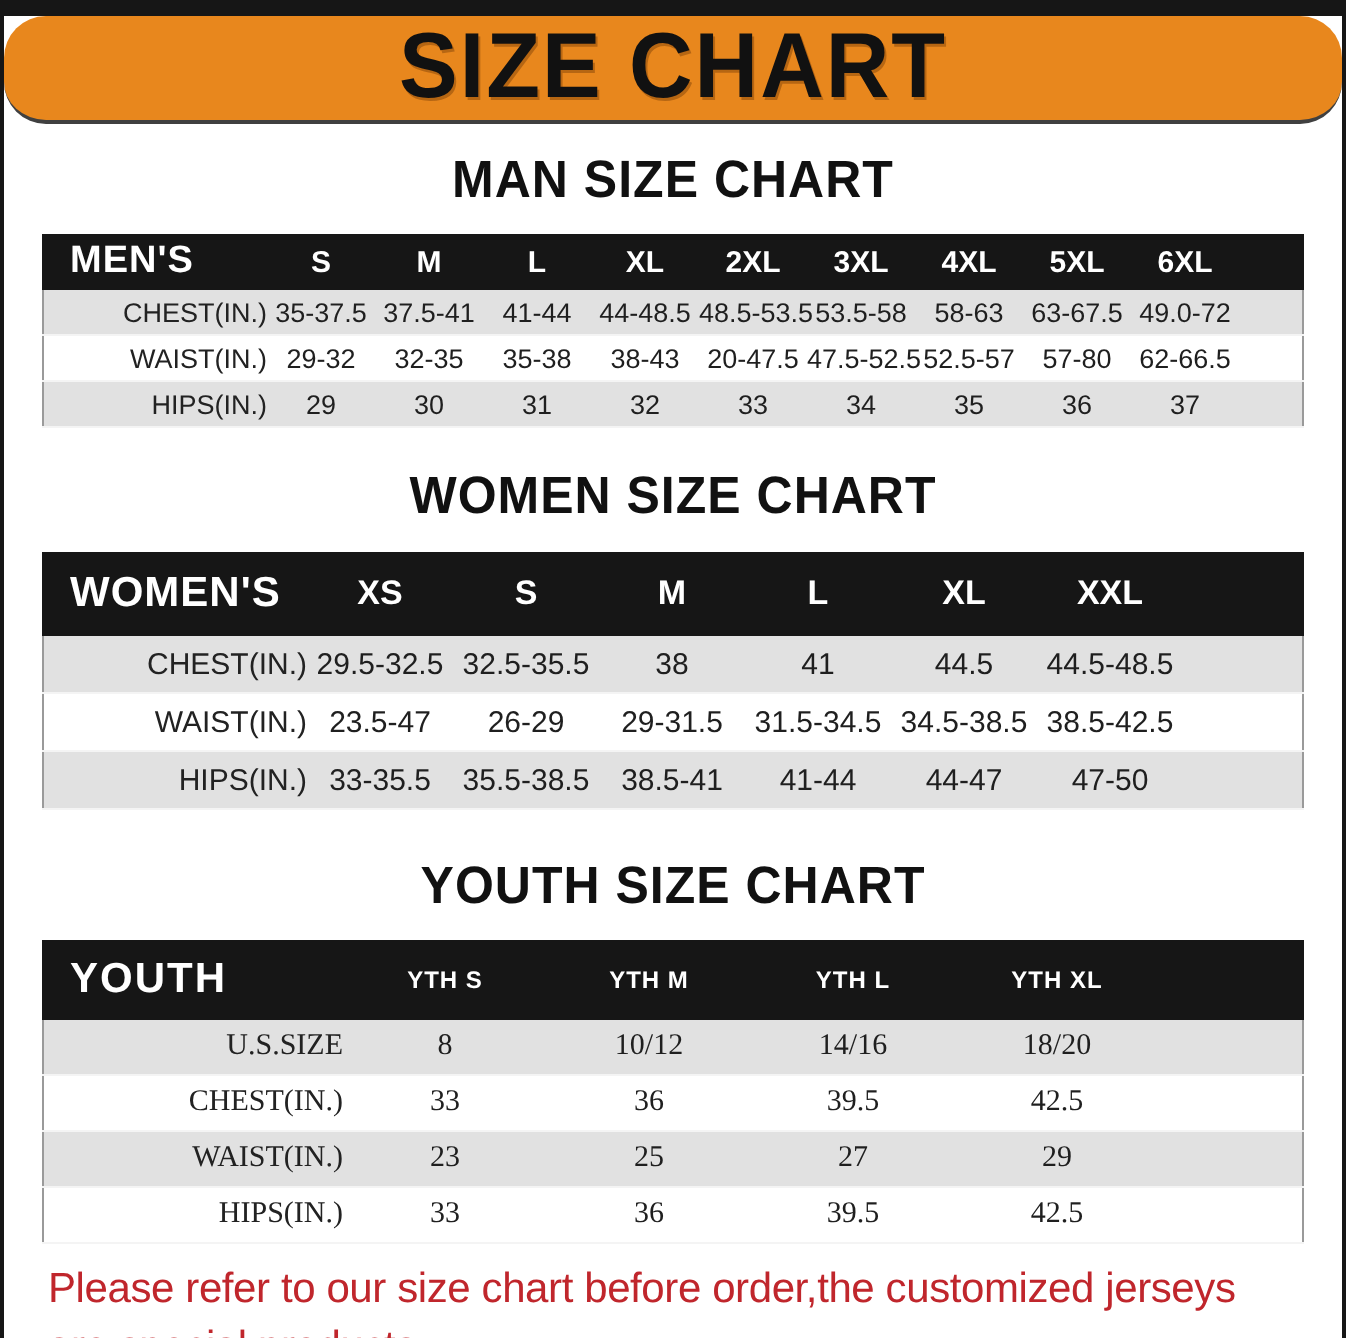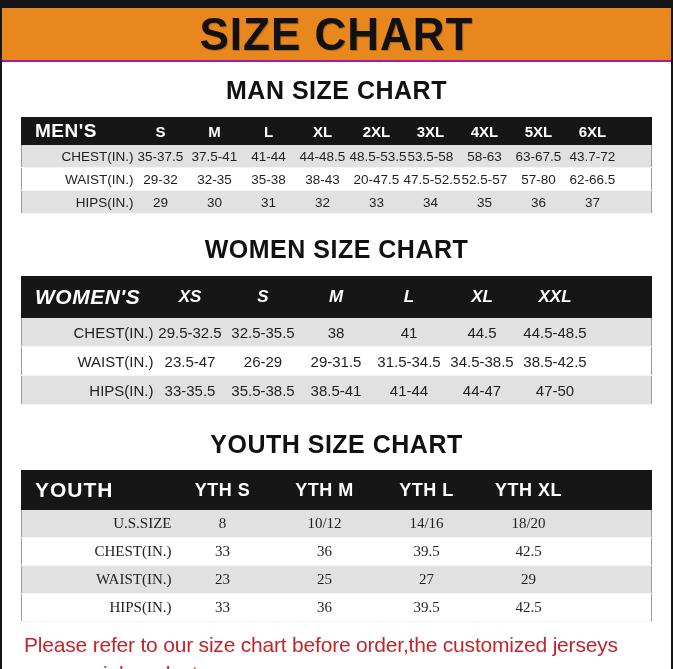--- a/index.html
+++ b/index.html
@@ -10,22 +10,22 @@
     border-left:2px solid #161616;
     border-right:2px solid #161616;
     overflow:hidden;
     font-family:"Liberation Sans", sans-serif;
     -webkit-font-smoothing:antialiased;
   }
   .top-strip{
     height:8px;background:#161616;width:100%;
   }
   .banner{
-    height:52px;background:#E8871D;border-bottom:2px solid #a21caf;
-    display:flex;align-items:center;justify-content:center;
+    height:52px;background:#E8871D;border-bottom:2px solid #404040;
+    display:flex;align-items:center;justify-content:center;border-radius:21px;
   }
   .banner h1{
     margin:0;font-size:44px;font-weight:800;color:#111;
     letter-spacing:1px;transform:scaleY(1.05);
     text-shadow:1px 1px 0 rgba(90,40,0,.35);
     white-space:nowrap;
   }
   .content{padding:0 19px;}
   .section-title{
     text-align:center;font-weight:800;color:#111;margin:0;
@@ -59,28 +59,28 @@
   table.size-table tbody tr:nth-child(even){background:#ffffff;}
 
   
   #men thead th{height:26px;font-size:15px;}
   #men thead th.label{font-size:19px;margin-top:25px;}
   #men tbody td{height:22px;font-size:13.5px;}
   #men col.col-label{width:112px;}
   #men col.col-data{width:54px;}
 
   
-  #women thead th{height:40px;font-size:17px;font-style:italic;}
+  #women thead th{height:40px;font-size:17px;}
   #women thead th.label{font-size:21px;}
   #women tbody td{height:28px;font-size:15px;}
   #women col.col-label{width:132px;}
   #women col.col-data{width:73px;}
 
   
-  #youth thead th{height:38px;font-size:18px;letter-spacing:.5px;}
+  #youth thead th{height:38px;font-size:12px;letter-spacing:.5px;}
   #youth thead th.label{font-size:21px;letter-spacing:1px;}
   #youth tbody td{height:27px;font-size:15px;font-family:Liberation Serif, serif;}
   #youth col.col-label{width:150px;}
   #youth col.col-data{width:102px;}
 
   .note{
     margin-top:9px;padding:0 3px 0 3px;
     color:#C0262C;font-size:21px;line-height:1.38;
     letter-spacing:-0.2px;
   }
@@ -131,21 +131,21 @@
         <tr>
           <td class="label">CHEST(IN.)</td>
           <td>35-37.5</td>
           <td>37.5-41</td>
           <td>41-44</td>
           <td>44-48.5</td>
           <td>48.5-53.5</td>
           <td>53.5-58</td>
           <td>58-63</td>
           <td>63-67.5</td>
-          <td>43.7-72</td>
+          <td>49.0-72</td>
           <td></td>
         </tr>
         <tr>
           <td class="label">WAIST(IN.)</td>
           <td>29-32</td>
           <td>32-35</td>
           <td>35-38</td>
           <td>38-43</td>
           <td>20-47.5</td>
           <td>47.5-52.5</td>

